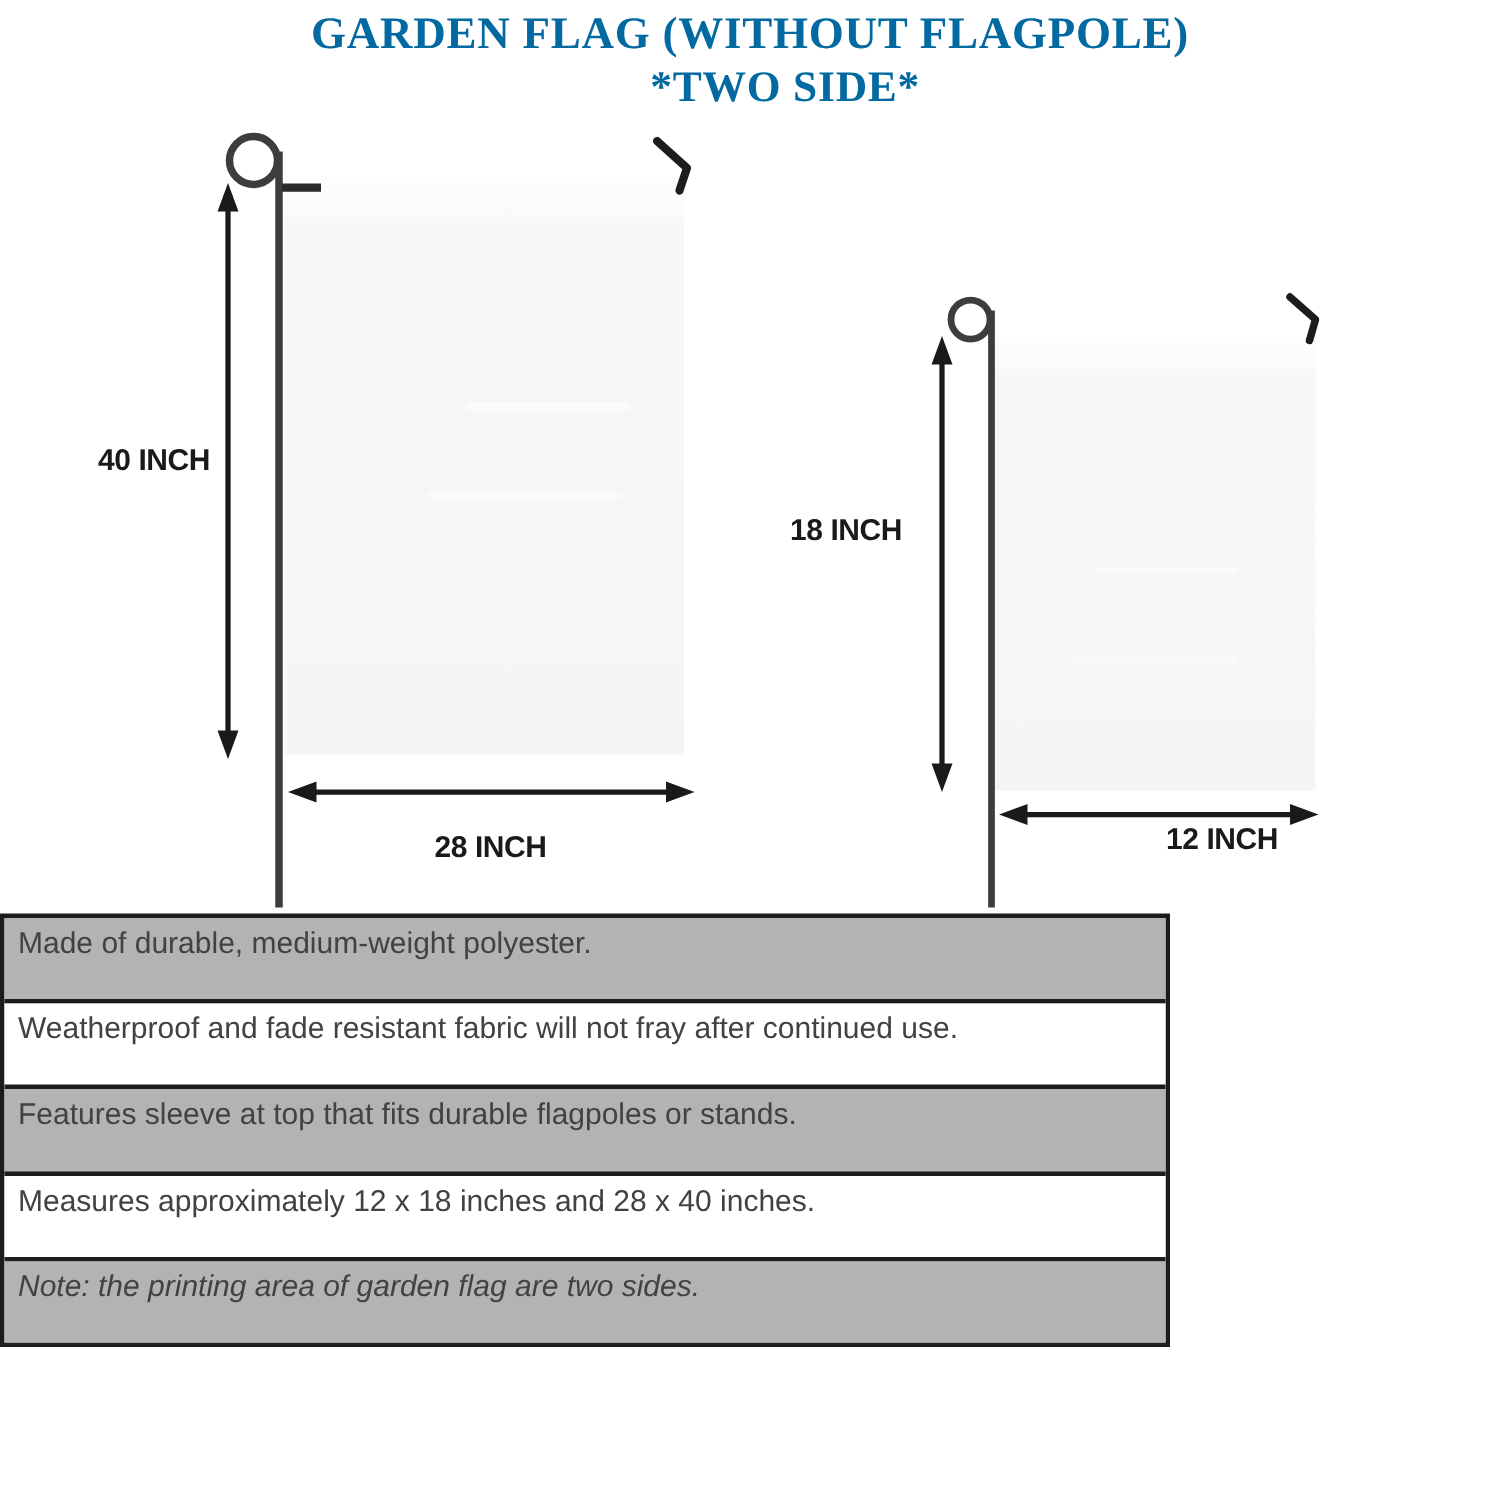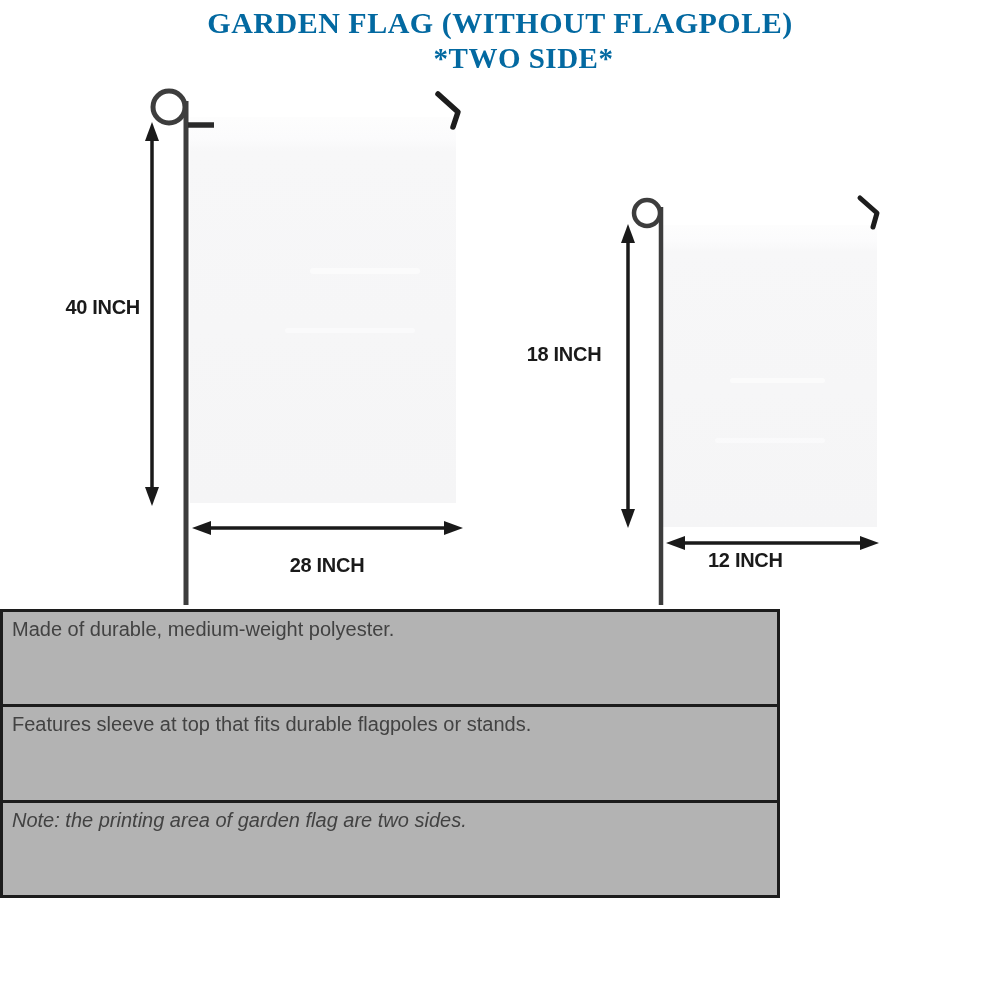--- a/index.html
+++ b/index.html
@@ -25,21 +25,21 @@
   
   svg.diagram{position:absolute;left:0;top:0;width:1000px;height:1000px;}
   .dim-label{
     position:absolute;
     font-size:20px;font-weight:bold;color:#1a1a1a;
     letter-spacing:-.3px;white-space:nowrap;
   }
   .lbl-40{left:40px;top:296px;width:100px;text-align:right;}
   .lbl-28{left:227px;top:554px;width:200px;text-align:center;}
   .lbl-18{left:513px;top:343px;width:102px;text-align:center;}
-  .lbl-12{left:708px;top:549px;width:200px;text-align:left;}
+  .lbl-12{left:652px;top:549px;width:200px;text-align:right;}
   
   .features{
     position:absolute;left:0;top:609px;width:780px;height:289px;
     box-sizing:border-box;
     border:3px solid var(--border-color,#1c1c1c);
     display:flex;flex-direction:column;
   }
   .frow{
     flex:1 1 0;
     display:block;
@@ -119,21 +119,27 @@
 
   <div class="dim-label lbl-40">40 INCH</div>
   <div class="dim-label lbl-28">28 INCH</div>
   <div class="dim-label lbl-18">18 INCH</div>
   <div class="dim-label lbl-12">12 INCH</div>
 
   <div class="features">
     <div class="frow gray">
       <span>Made of durable, medium-weight polyester.</span>
     </div>
+    <div class="frow">
+      <span>Weatherproof and fade resistant fabric will not fray after continued use.</span>
+    </div>
     <div class="frow gray">
       <span>Features sleeve at top that fits durable flagpoles or stands.</span>
+    </div>
+    <div class="frow">
+      <span>Measures approximately 12 x 18 inches and 28 x 40 inches.</span>
     </div>
     <div class="frow gray">
       <span>Note: the printing area of garden flag are two sides.</span>
     </div>
   </div>
 
 </div>
 
 </body></html>

